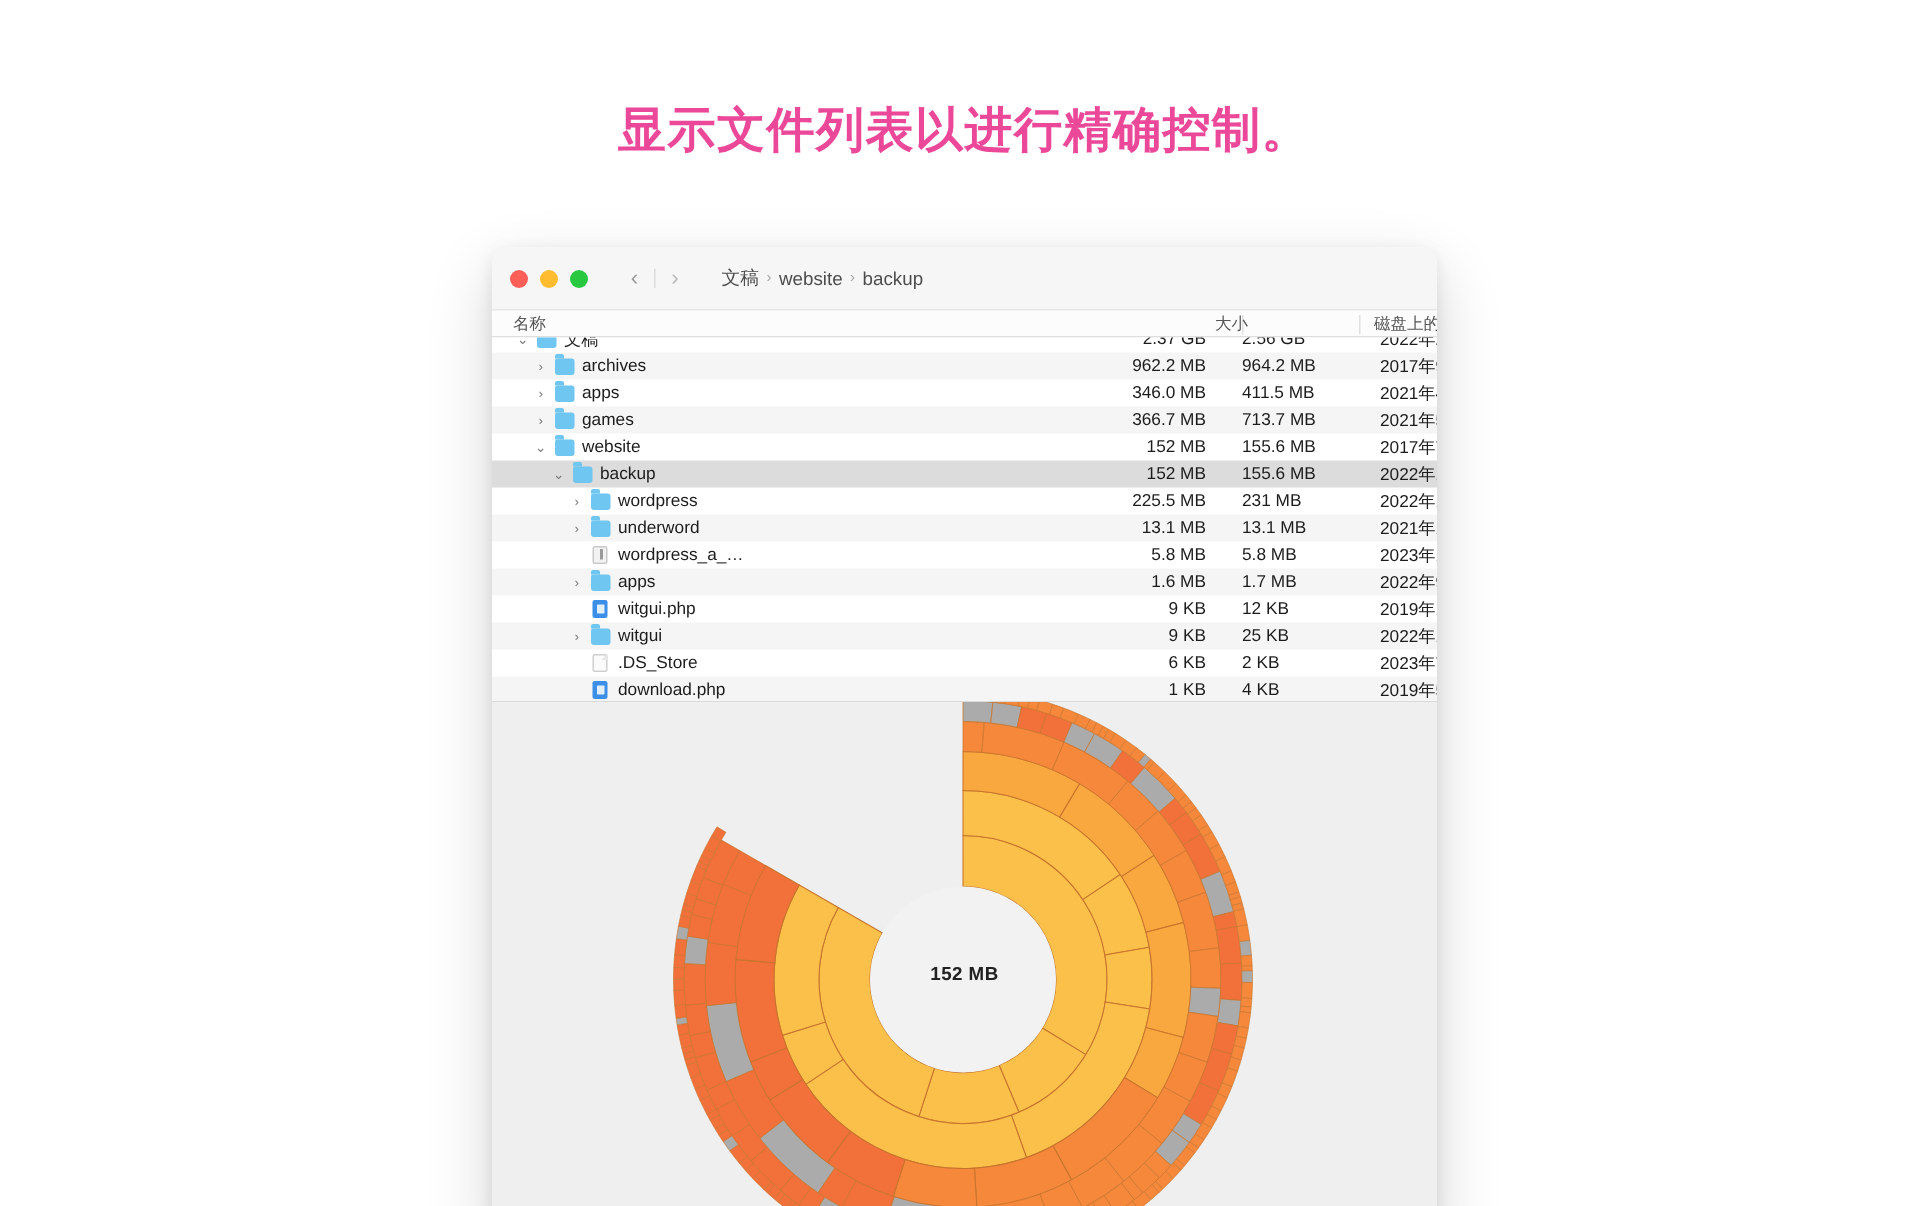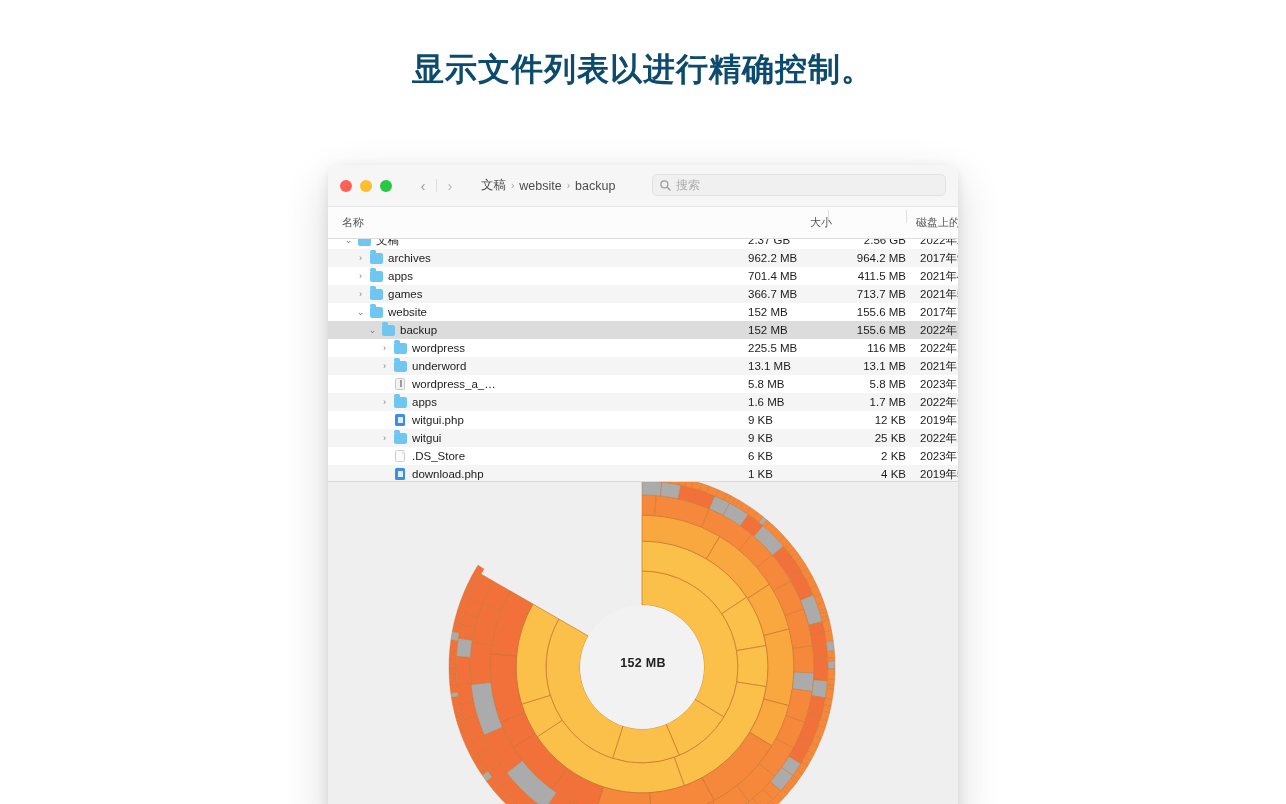--- a/index.html
+++ b/index.html
@@ -10,23 +10,23 @@
     font-family: "Liberation Sans", "DejaVu Sans", sans-serif;
     overflow: hidden;
   }
 
   
   .headline {
     width: 100%;
     text-align: center;
     font-size: 32px;
     font-weight: bold;
-    color: #0c4a6e;
+    color: #ec4899;
     letter-spacing: 1px;
-    padding-top: 48px;
+    padding-top: 65px;
     user-select: none;
   }
 
   
   .window {
     position: absolute;
     left: 328px;
     top: 165px;
     width: 630px;
     height: 660px;
@@ -83,21 +83,21 @@
     display: flex;
     align-items: center;
     padding: 0 7px;
     gap: 5px;
   }
   .searchbox svg { flex: none; }
   .search-ph { font-size: 12px; color: #aeaeae; }
 
   
   .colhead {
-    height: 33px;
+    height: 19px;
     background: #fcfcfc;
     border-top: 1px solid #e6e6e6;
     border-bottom: 1px solid #dedede;
     position: relative;
     font-size: 11px;
     color: #555;
   }
   .colhead .ch {
     position: absolute;
     top: 0; height: 100%;
@@ -123,22 +123,22 @@
     align-items: center;
     font-size: 11.5px;
     color: #1c1c1c;
     position: relative;
     white-space: nowrap;
   }
   .row.alt { background: #f5f5f5; }
   .row.selected { background: #dcdcdc; }
 
   .cell-name { position: absolute; left: 0; display: flex; align-items: center; height: 100%; }
-  .cell-size { position: absolute; left: 420px; width: 72px; }
-  .cell-disk { position: absolute; left: 500px; width: 78px; text-align: right; }
+  .cell-size { position: absolute; left: 404px; width: 72px; text-align: right; }
+  .cell-disk { position: absolute; left: 500px; width: 78px; }
   .cell-created  { position: absolute; left: 592px; }
 
   .twisty {
     width: 13px; text-align: center;
     color: #7a7a7a; font-size: 9px;
     flex: none;
   }
   .twisty.empty { visibility: hidden; }
 
   .icon-wrap { width: 18px; display: flex; justify-content: center; flex: none; }
@@ -252,27 +252,20 @@
     </div>
 
     <div class="breadcrumb">
       <span>文稿</span>
       <span class="crumb-sep">›</span>
       <span>website</span>
       <span class="crumb-sep">›</span>
       <span>backup</span>
     </div>
 
-    <div class="searchbox">
-      <svg width="11" height="11" viewBox="0 0 11 11">
-        <circle cx="4.4" cy="4.4" r="3.5" fill="none" stroke="#9a9a9a" stroke-width="1.2"></circle>
-        <line x1="7.0" y1="7.0" x2="10" y2="10" stroke="#9a9a9a" stroke-width="1.2" stroke-linecap="round"></line>
-      </svg>
-      <span class="search-ph">搜索</span>
-    </div>
   </div>
 
   <div class="colhead">
     <div class="ch" style="left:14px">名称</div>
     <div class="vdiv" style="left:500px"></div>
     <div class="ch" style="left:482px">大小</div>
     <div class="vdiv" style="left:578px"></div>
     <div class="ch" style="left:588px">磁盘上的大小</div>
 
   </div>
@@ -303,21 +296,21 @@
         <div class="cell-created">2017年9月21日 00:19</div>
       </div>
       <div class="row">
         <div class="cell-name" style="left:26px">
           <span class="twisty">›</span>
           <span class="icon-wrap">
             <span class="folder"></span>
           </span>
           <span class="fname">apps</span>
         </div>
-        <div class="cell-size">701.4 MB</div>
+        <div class="cell-size">346.0 MB</div>
         <div class="cell-disk">411.5 MB</div>
         <div class="cell-created">2021年4月24日 14:22</div>
       </div>
       <div class="row alt">
         <div class="cell-name" style="left:26px">
           <span class="twisty">›</span>
           <span class="icon-wrap">
             <span class="folder"></span>
           </span>
           <span class="fname">games</span>
@@ -352,21 +345,21 @@
       </div>
       <div class="row">
         <div class="cell-name" style="left:50px">
           <span class="twisty">›</span>
           <span class="icon-wrap">
             <span class="folder"></span>
           </span>
           <span class="fname">wordpress</span>
         </div>
         <div class="cell-size">225.5 MB</div>
-        <div class="cell-disk">116 MB</div>
+        <div class="cell-disk">231 MB</div>
         <div class="cell-created">2022年11月16日 05:…</div>
       </div>
       <div class="row alt">
         <div class="cell-name" style="left:50px">
           <span class="twisty">›</span>
           <span class="icon-wrap">
             <span class="folder"></span>
           </span>
           <span class="fname">underword</span>
         </div>

